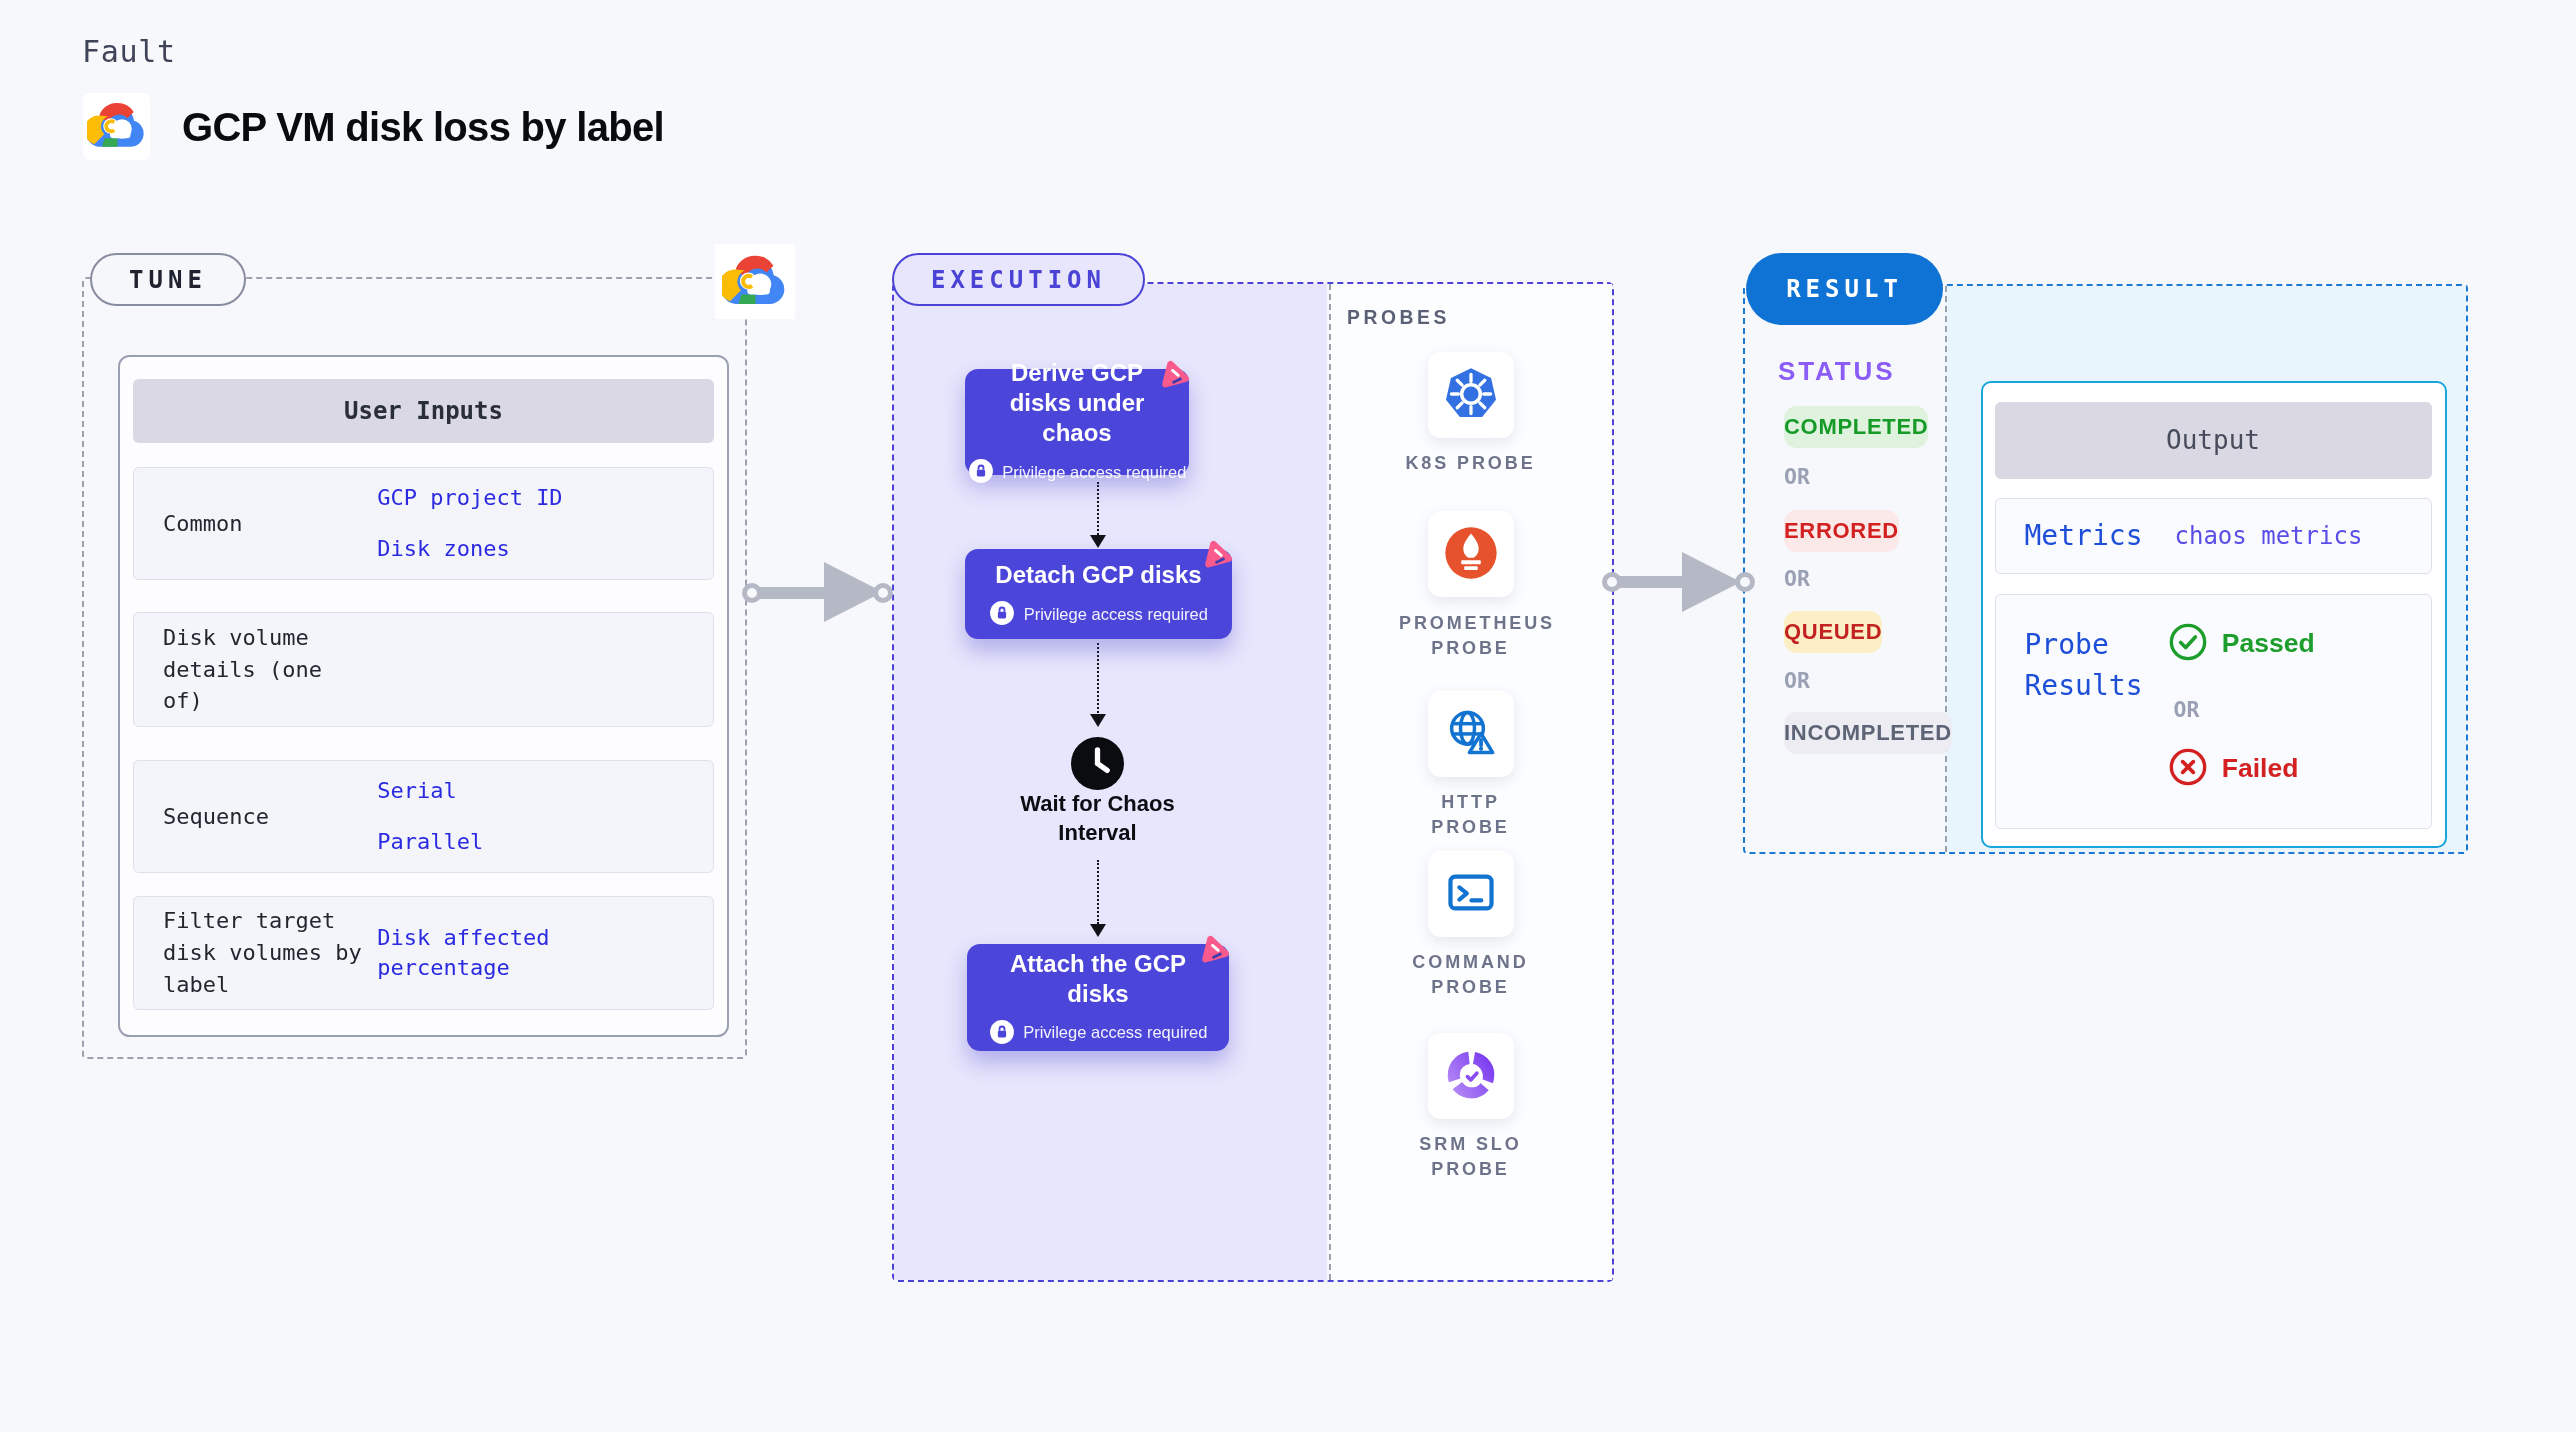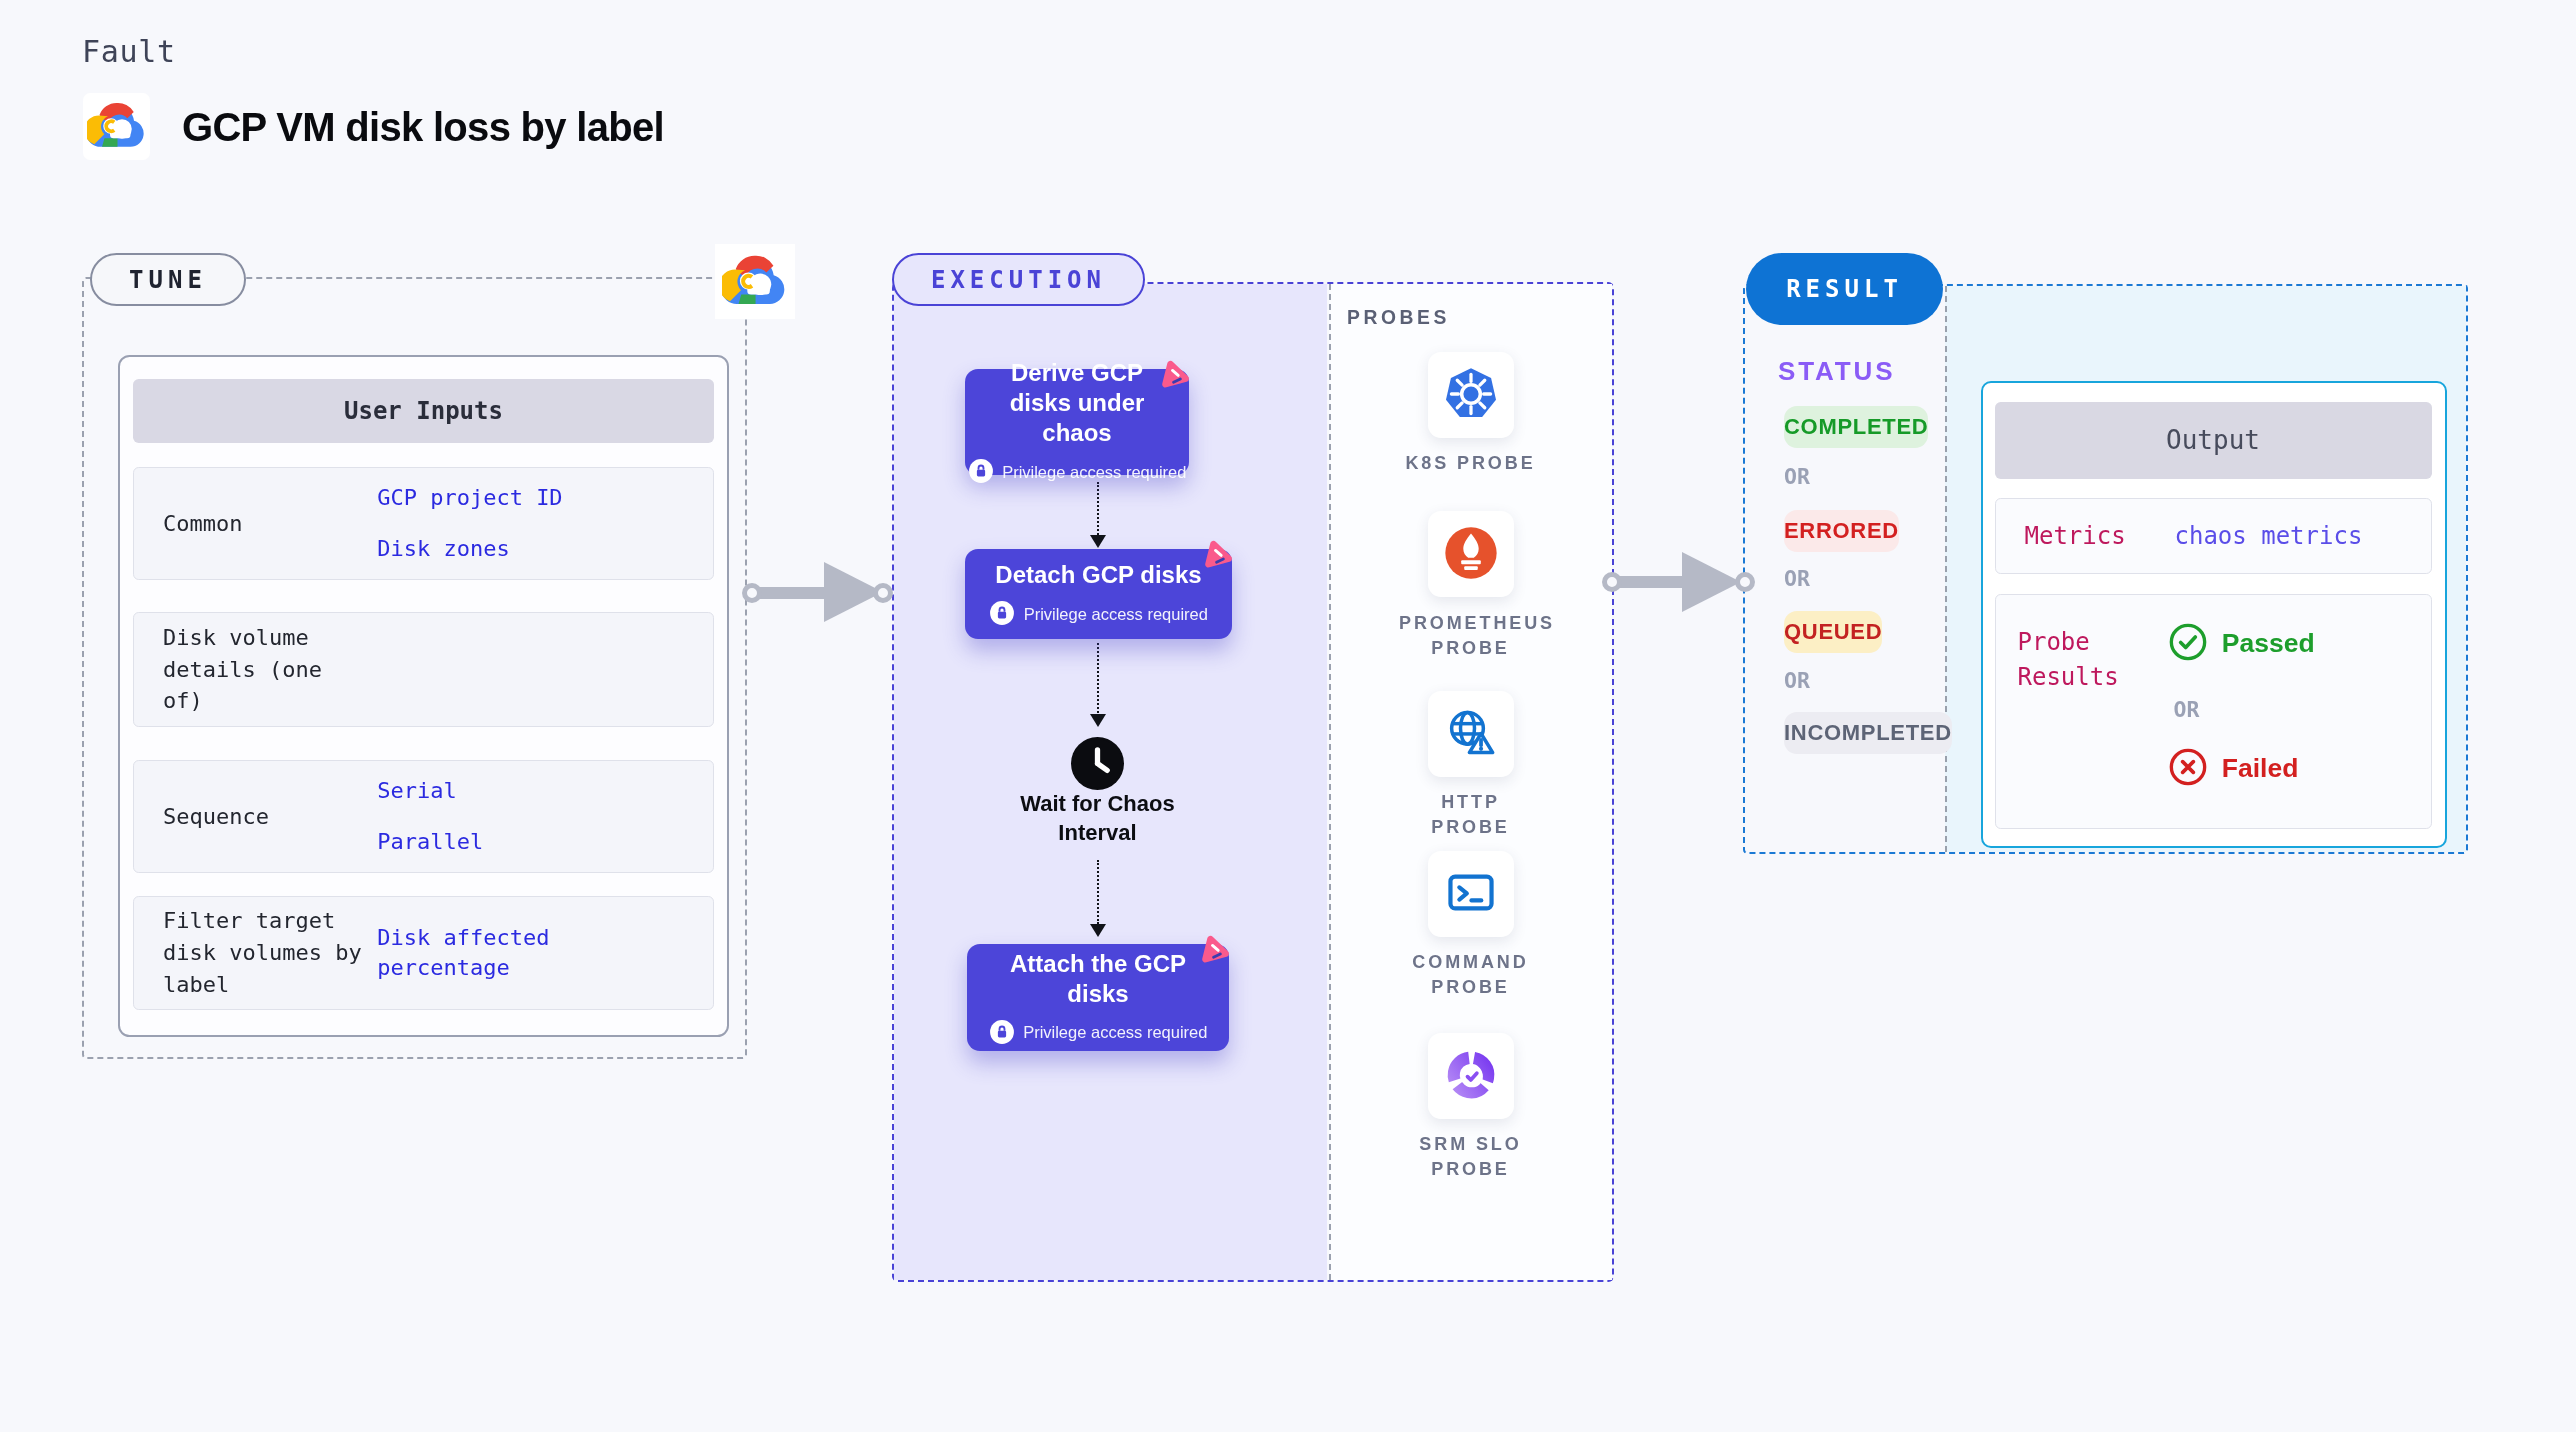--- a/index.html
+++ b/index.html
@@ -75,21 +75,21 @@
   .badge { position:absolute; left:1784px; border-radius:13px; padding:8px 0; font-size:22px;
            font-weight:bold; letter-spacing:0.7px; white-space:nowrap; }
   .or { position:absolute; font-size:21.5px; font-weight:bold; color:#9aa1b5;
         font-family:"DejaVu Sans Mono","Liberation Mono",monospace; }
 
   .output-box { left:1981px; top:381px; width:466px; height:467px; background:#fff;
                 border:2.9px solid #17a5dc; border-radius:10px; z-index:2; }
   .output-head { left:11.5px; top:18.6px; width:437px; height:77px; background:#d9d8e3; border-radius:5.7px;
                  display:flex; align-items:center; justify-content:center; font-size:26px; color:#474b5c; }
   .out-row { left:11.5px; width:437px; background:#fafbfe; border:1.4px solid #dfe1ea; border-radius:5.7px; }
-  .out-label { font-size:24px; color:#be185d; line-height:1.45; }
+  .out-label { font-size:28px; color:#1d4ed8; line-height:1.45; }
   .result-line { display:flex; align-items:center; gap:14.3px; }
   .passed-txt { font-size:26.5px; font-weight:bold; color:#1d9e2c; }
   .failed-txt { font-size:26.5px; font-weight:bold; color:#d32020; }
 
   
   .conn-shaft { position:absolute; height:11.5px; background:#b5b9c6; z-index:4; }
   .conn-head  { position:absolute; width:0; height:0; z-index:4;
                 border-top:30px solid transparent; border-bottom:30px solid transparent; border-left:59px solid #b5b9c6; }
   .conn-ring  { position:absolute; width:20px; height:20px; border-radius:50%; border:5px solid #b5b9c6;
                 background:#f7f8fc; z-index:5; }
@@ -356,21 +356,21 @@
 
   <div class="abs output-box mono">
     <div class="abs output-head">Output</div>
 
     <div class="abs out-row" style="top:115px; height:76px; display:flex; align-items:center;">
       <div class="out-label" style="padding-left:29px; width:179px;">Metrics</div>
       <div style="font-size:24px; color:#5a4de8; cursor:pointer;">chaos metrics</div>
     </div>
 
     <div class="abs out-row" style="top:211px; height:235px;">
-      <div class="out-label" style="position:absolute; left:22px; top:30px; width:143px;">Probe Results</div>
+      <div class="out-label" style="position:absolute; left:29px; top:30px; width:143px;">Probe Results</div>
 
       <div class="result-line" style="position:absolute; left:172px; top:27px;">
         <span>
           <svg width="40" height="40" viewBox="0 0 24 24">
             <circle cx="12" cy="12" r="10" fill="none" stroke="#1d9e2c" stroke-width="2"></circle>
             <path d="M7.6 12.3l3 3L16.4 9" fill="none" stroke="#1d9e2c" stroke-width="2.2" stroke-linecap="round" stroke-linejoin="round"></path>
           </svg>
         </span>
         <span class="passed-txt" style="font-family:'Liberation Sans',sans-serif;">Passed</span>
       </div>

